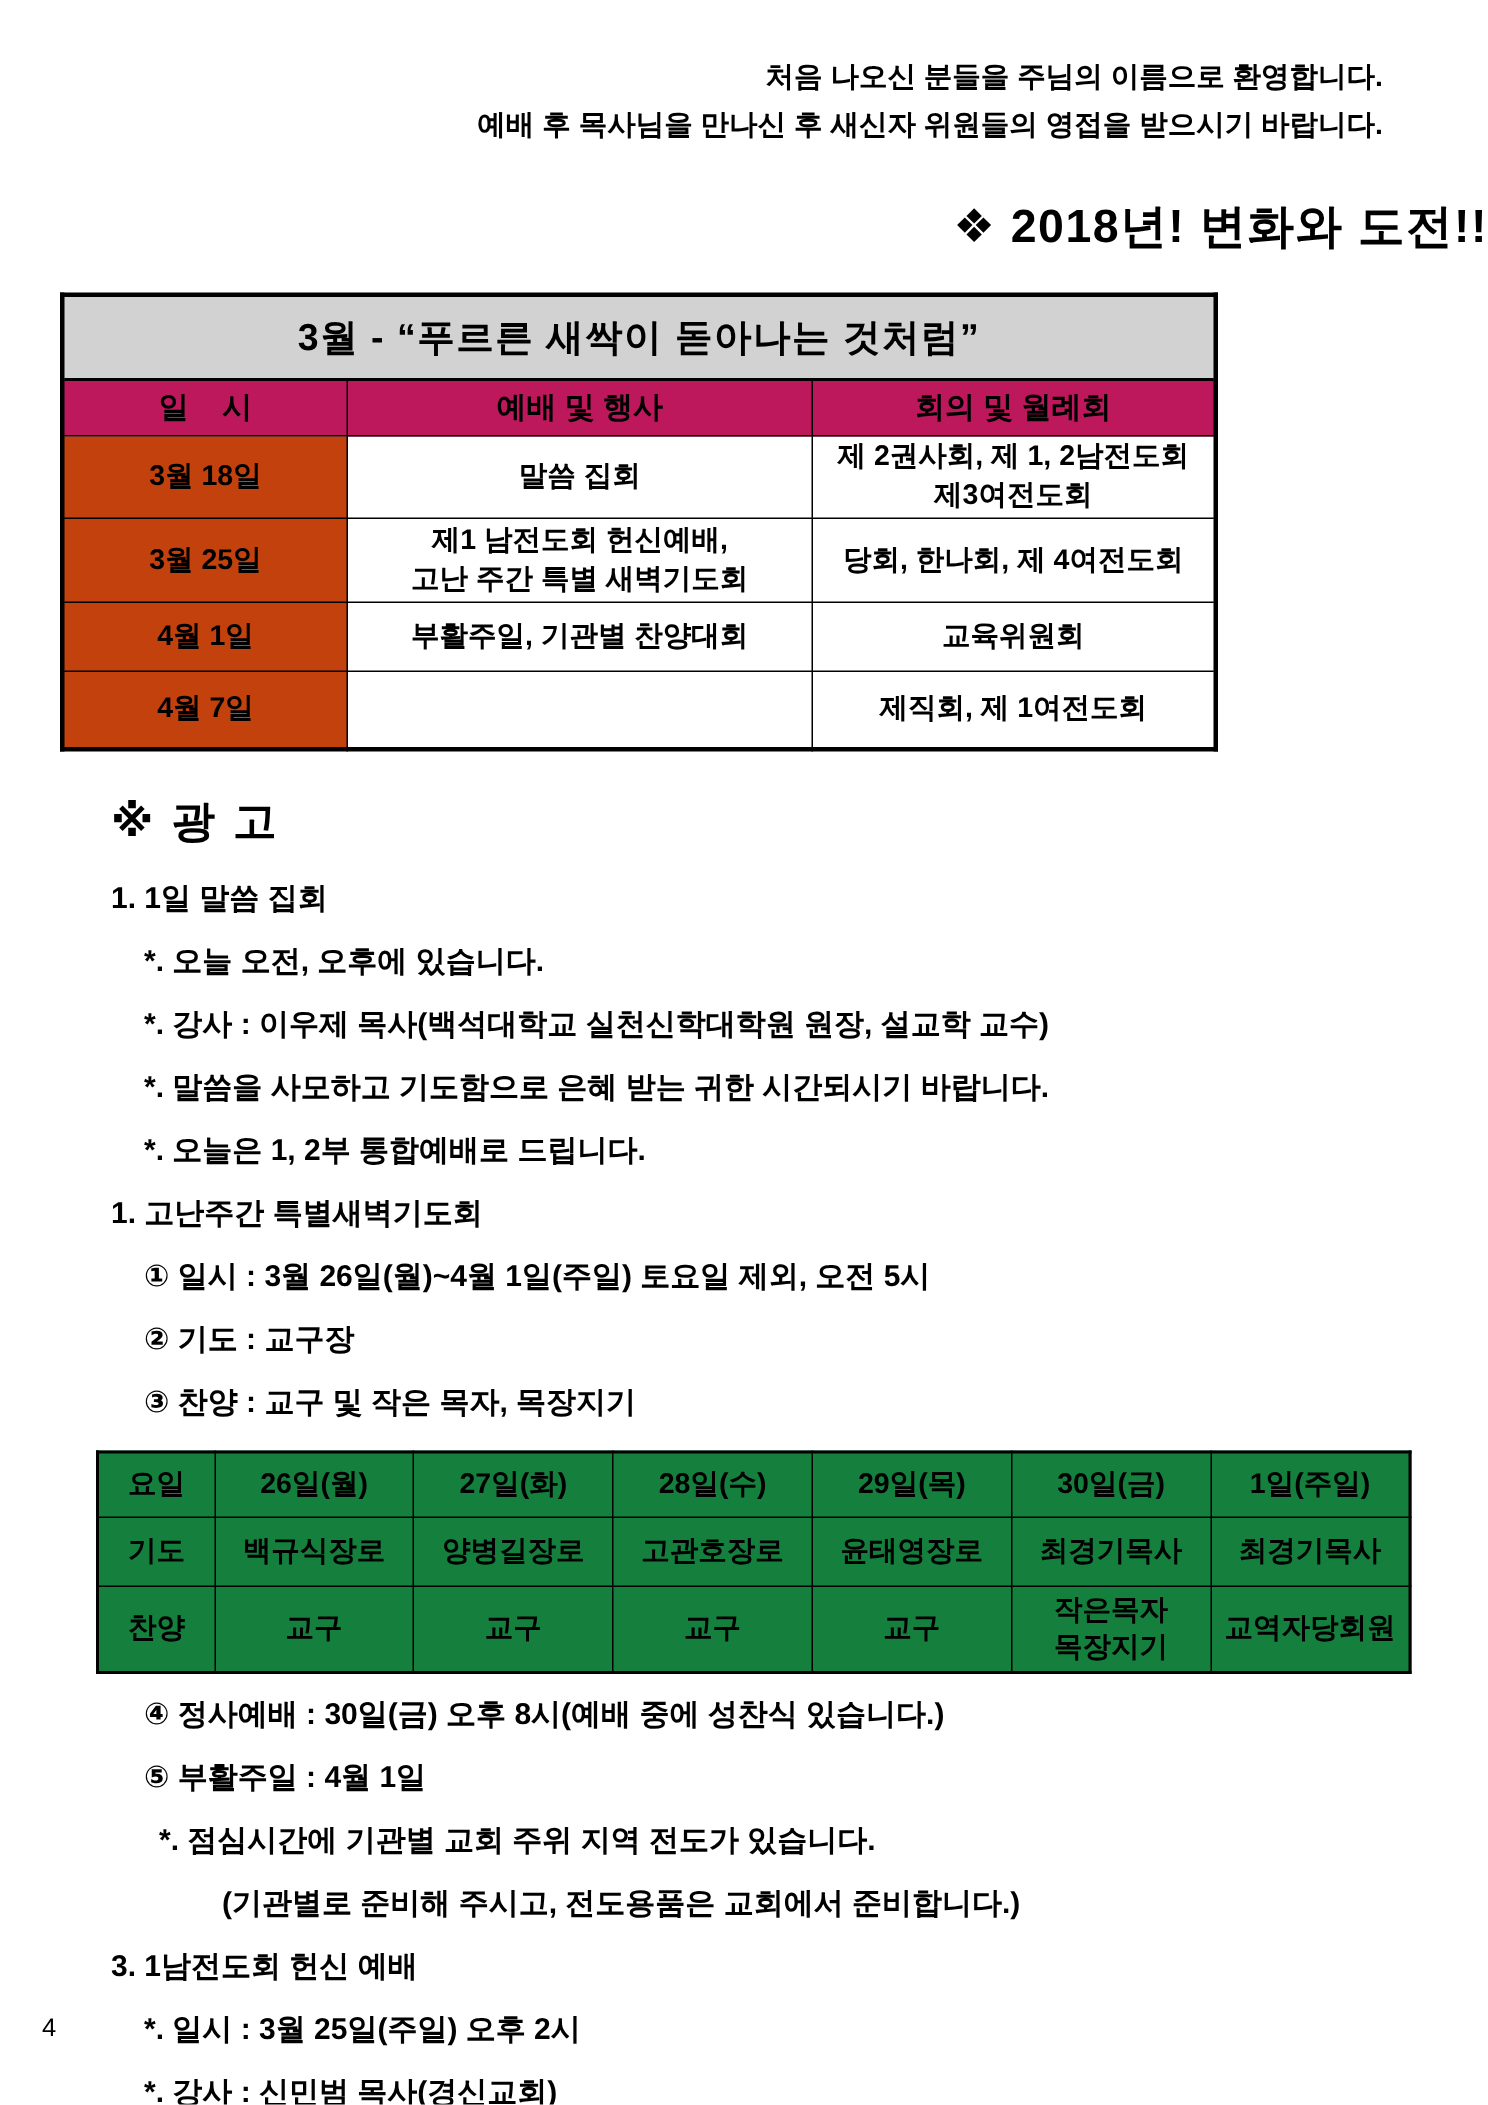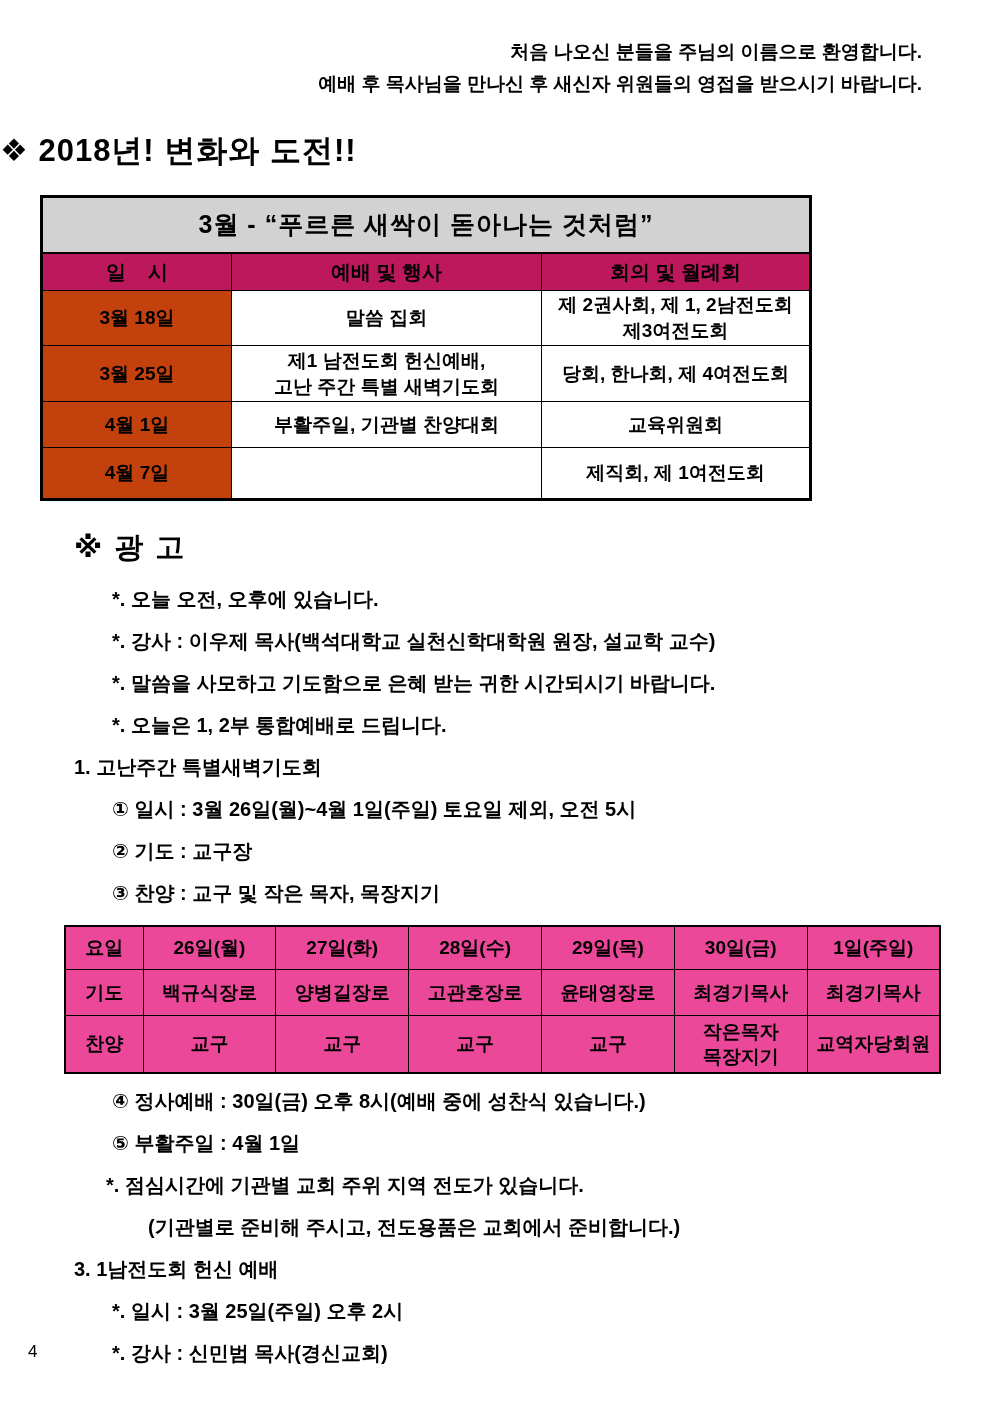--- a/index.html
+++ b/index.html
@@ -9,21 +9,21 @@
     position: relative; overflow: hidden;
     color: #000;
     font-family: "Liberation Sans", "DejaVu Sans", sans-serif;
     font-weight: 700;
   }
 
   
   .notice { padding: 36px 70px 0 0; text-align: right; font-size: 19px; line-height: 32px; }
 
   
-  .main-title { margin-top: 30px; text-align: left; font-size: 31px; letter-spacing: 1px; }
+  .main-title { margin-top: 30px; text-align: right; font-size: 31px; letter-spacing: 1px; }
 
   
   table.schedule {
     border-collapse: collapse; table-layout: fixed;
     width: 772px; margin: 23px 0 0 40px;
     border: 3px solid #000;
   }
   table.schedule th, table.schedule td {
     border: 1.5px solid #000;
     text-align: center; vertical-align: middle;
@@ -34,30 +34,30 @@
     border-bottom: 2.5px solid #000; letter-spacing: 1px;
   }
   table.schedule .head-row td { background: #be185d; font-size: 20px; height: 38px; }
   table.schedule tbody td { font-size: 19px; line-height: 26px; }
   table.schedule td.date-col { background: #c2410c; }
 
   
   .ann-heading { margin: 27px 0 0 74px; font-size: 29px; letter-spacing: 2px; }
   .ann { margin-left: 74px; font-size: 20px; }
   .ann .item { margin-top: 20px; line-height: 22px; }
-  .indent-2 { margin-left: 38px; }
+  .indent-2 { margin-left: 22px; }
   .indent-3 { margin-left: 32px; }
   .indent-4 { margin-left: 74px; }
 
   
   table.prayer {
     border-collapse: collapse; table-layout: fixed;
     width: 877px; margin: 21px 0 0 64px;
     border: 2.5px solid #000;
-    background: #ec4899;
+    background: #15803d;
   }
   table.prayer td {
     border: 1.5px solid #000;
     text-align: center; vertical-align: middle;
     font-size: 19px; line-height: 25px;
     white-space: pre-line;
   }
   tr.prow-1 { height: 43px; }
   tr.prow-2 { height: 46px; }
   tr.prow-3 { height: 58px; }
@@ -115,20 +115,21 @@
       <td class="date-col">4월 7일</td>
       <td></td>
       <td>제직회, 제 1여전도회</td>
     </tr>
   </tbody>
 </table>
 
 <div class="ann-heading">※ 광 고</div>
 
 <div class="ann">
+  <div class="item">1. 1일 말씀 집회</div>
   <div class="item indent-2">*. 오늘 오전, 오후에 있습니다.</div>
   <div class="item indent-2">*. 강사 : 이우제 목사(백석대학교 실천신학대학원 원장, 설교학 교수)</div>
   <div class="item indent-2">*. 말씀을 사모하고 기도함으로 은혜 받는 귀한 시간되시기 바랍니다.</div>
   <div class="item indent-2">*. 오늘은 1, 2부 통합예배로 드립니다.</div>
   <div class="item">1. 고난주간 특별새벽기도회</div>
   <div class="item indent-2">① 일시 : 3월 26일(월)~4월 1일(주일) 토요일 제외, 오전 5시</div>
   <div class="item indent-2">② 기도 : 교구장</div>
   <div class="item indent-2">③ 찬양 : 교구 및 작은 목자, 목장지기</div>
 </div>
 

